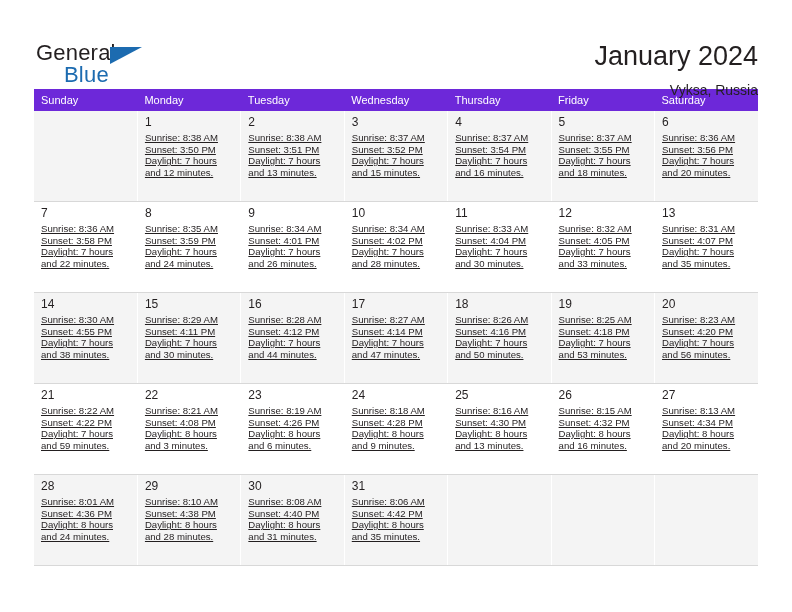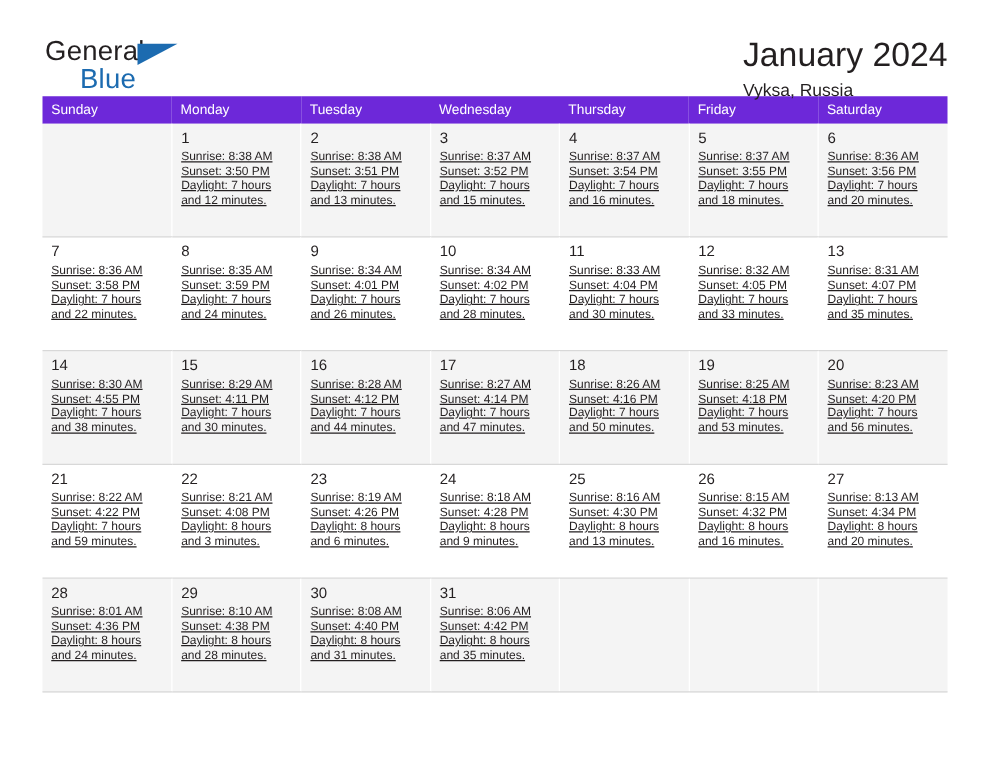--- a/index.html
+++ b/index.html
@@ -12,21 +12,21 @@
     height: 612px;
     font-family: "Liberation Sans", sans-serif;
     color: #231f20;
     overflow: hidden;
   }
   .page {
     position: relative;
     width: 792px;
     height: 612px;
     box-sizing: border-box;
-    padding: 0 34px;
+    padding: 12px 34px;
   }
 
   
   .header {
     display: flex;
     align-items: flex-start;
     justify-content: space-between;
     padding-top: 28px;
     height: 72px;
     box-sizing: border-box;
@@ -57,33 +57,33 @@
   }
   .logo-blue {
     position: absolute;
     left: 28px;
     top: 22px;
     font-size: 22px;
     color: #1c6bb0;
     letter-spacing: 0.2px;
   }
   .title-block {
-    text-align: left;
+    text-align: right;
     padding-top: 2px;
   }
   .title-month {
     font-size: 27px;
     color: #231f20;
     line-height: 1.06;
     white-space: nowrap;
   }
   .title-location {
     font-size: 14px;
     color: #231f20;
-    margin-top: 5px;
+    margin-top: 11px;
     white-space: nowrap;
   }
 
   
   .calendar {
     width: 724px;
     border-collapse: collapse;
     table-layout: fixed;
     margin-top: 5px;
   }

